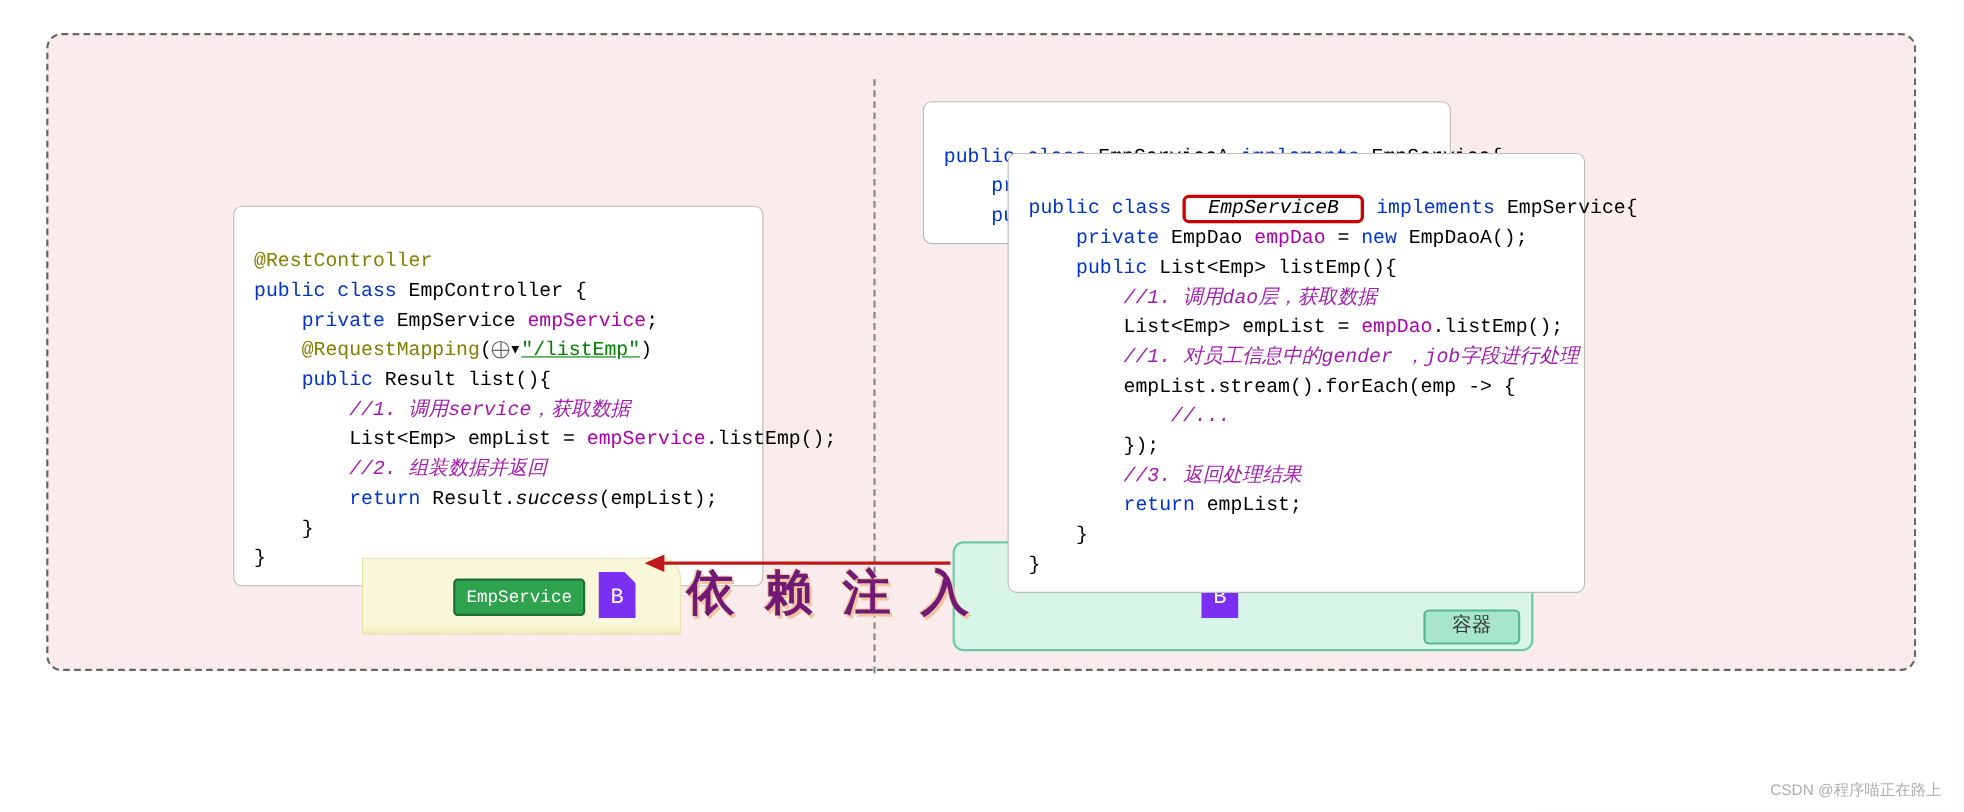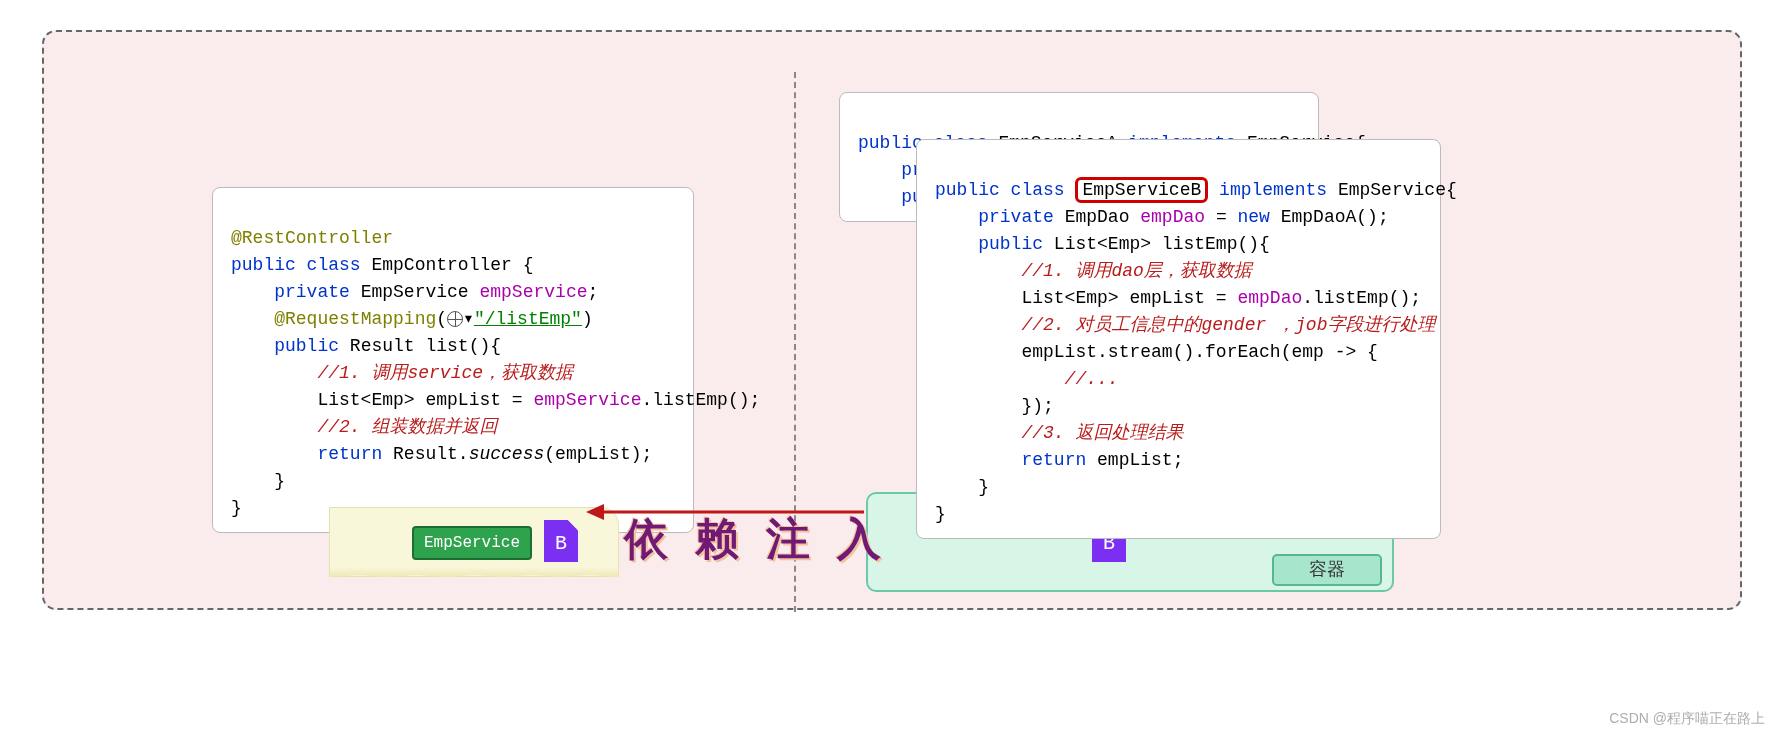--- a/index.html
+++ b/index.html
@@ -41,38 +41,39 @@
     white-space: pre;
     box-shadow: 0 0 0 rgba(0,0,0,0);
   }
   #code-left { left: 168px; top: 155px; width: 482px; }
   #code-a { left: 795px; top: 60px; width: 480px; z-index: 1; }
   #code-b { left: 872px; top: 107px; width: 525px; z-index: 2; }
   .kw { color: #0033cc; }
   .field { color: #aa00aa; }
   .anno { color: #808000; }
   .str { color: #008000; text-decoration: underline; }
-  .comment { color: #b91c1c; font-style: italic; }
+  .comment { color: #a21caf; font-style: italic; }
   .method { font-style: italic; }
   .call { color: #000; }
   .globe {
     display: inline-block;
     width: 16px; height: 16px;
     border: 1.5px solid #555;
     border-radius: 50%;
     vertical-align: middle;
     position: relative;
     background:
       linear-gradient(#555,#555) center/1px 100% no-repeat,
       linear-gradient(#555,#555) center/100% 1px no-repeat;
   }
   .redbox {
     border: 3px solid #d00000;
     border-radius: 6px;
-    padding: 0 4px;
+    padding: 0 20px;
+    font-style: italic;
   }
 
   .yellow-note {
     position: absolute;
     left: 285px; top: 475px;
     width: 290px; height: 70px;
     background: #f9f7da;
     border-top-right-radius: 18px;
     border: 1px solid #e6e2b0;
   }
@@ -113,21 +114,21 @@
     position: absolute;
     left: 822px; top: 460px;
     width: 528px; height: 100px;
     border: 2px solid #6cc8a8;
     border-radius: 10px;
     background: #d8f6e7;
   }
   .container-tab {
     position: absolute;
     right: 10px; bottom: 4px;
-    width: 110px; height: 32px;
+    width: 88px; height: 32px;
     background: #a7e6cd;
     border: 2px solid #55b891;
     border-radius: 5px;
     text-align: center;
     line-height: 28px;
     font-size: 18px;
     color: #333;
   }
 
   .brush-label {
@@ -179,21 +180,21 @@
 <span>    <span class="kw">private</span> EmpDao <span class="field">empDao</span> = <span class="kw">new</span> EmpDaoA();</span>
 <span>    <span class="kw">publ</span></span>
 </div>
 
   <div id="code-b" class="code-box">
 <span><span class="kw">public class</span> <span class="redbox">EmpServiceB</span> <span class="kw">implements</span> EmpService{</span>
 <span>    <span class="kw">private</span> EmpDao <span class="field">empDao</span> = <span class="kw">new</span> EmpDaoA();</span>
 <span>    <span class="kw">public</span> List&lt;Emp&gt; listEmp(){</span>
 <span class="comment">        //1. 调用dao层，获取数据</span>
 <span>        List&lt;Emp&gt; empList = <span class="field">empDao</span>.listEmp();</span>
-<span class="comment">        //2. 对员工信息中的gender ，job字段进行处理</span>
+<span class="comment">        //1. 对员工信息中的gender ，job字段进行处理</span>
 <span>        empList.stream().forEach(emp -&gt; {</span>
 <span class="comment">            //...</span>
 <span>        });</span>
 <span class="comment">        //3. 返回处理结果</span>
 <span>        <span class="kw">return</span> empList;</span>
 <span>    }</span>
 <span>}</span>
 </div>
 
   <div class="yellow-note">

